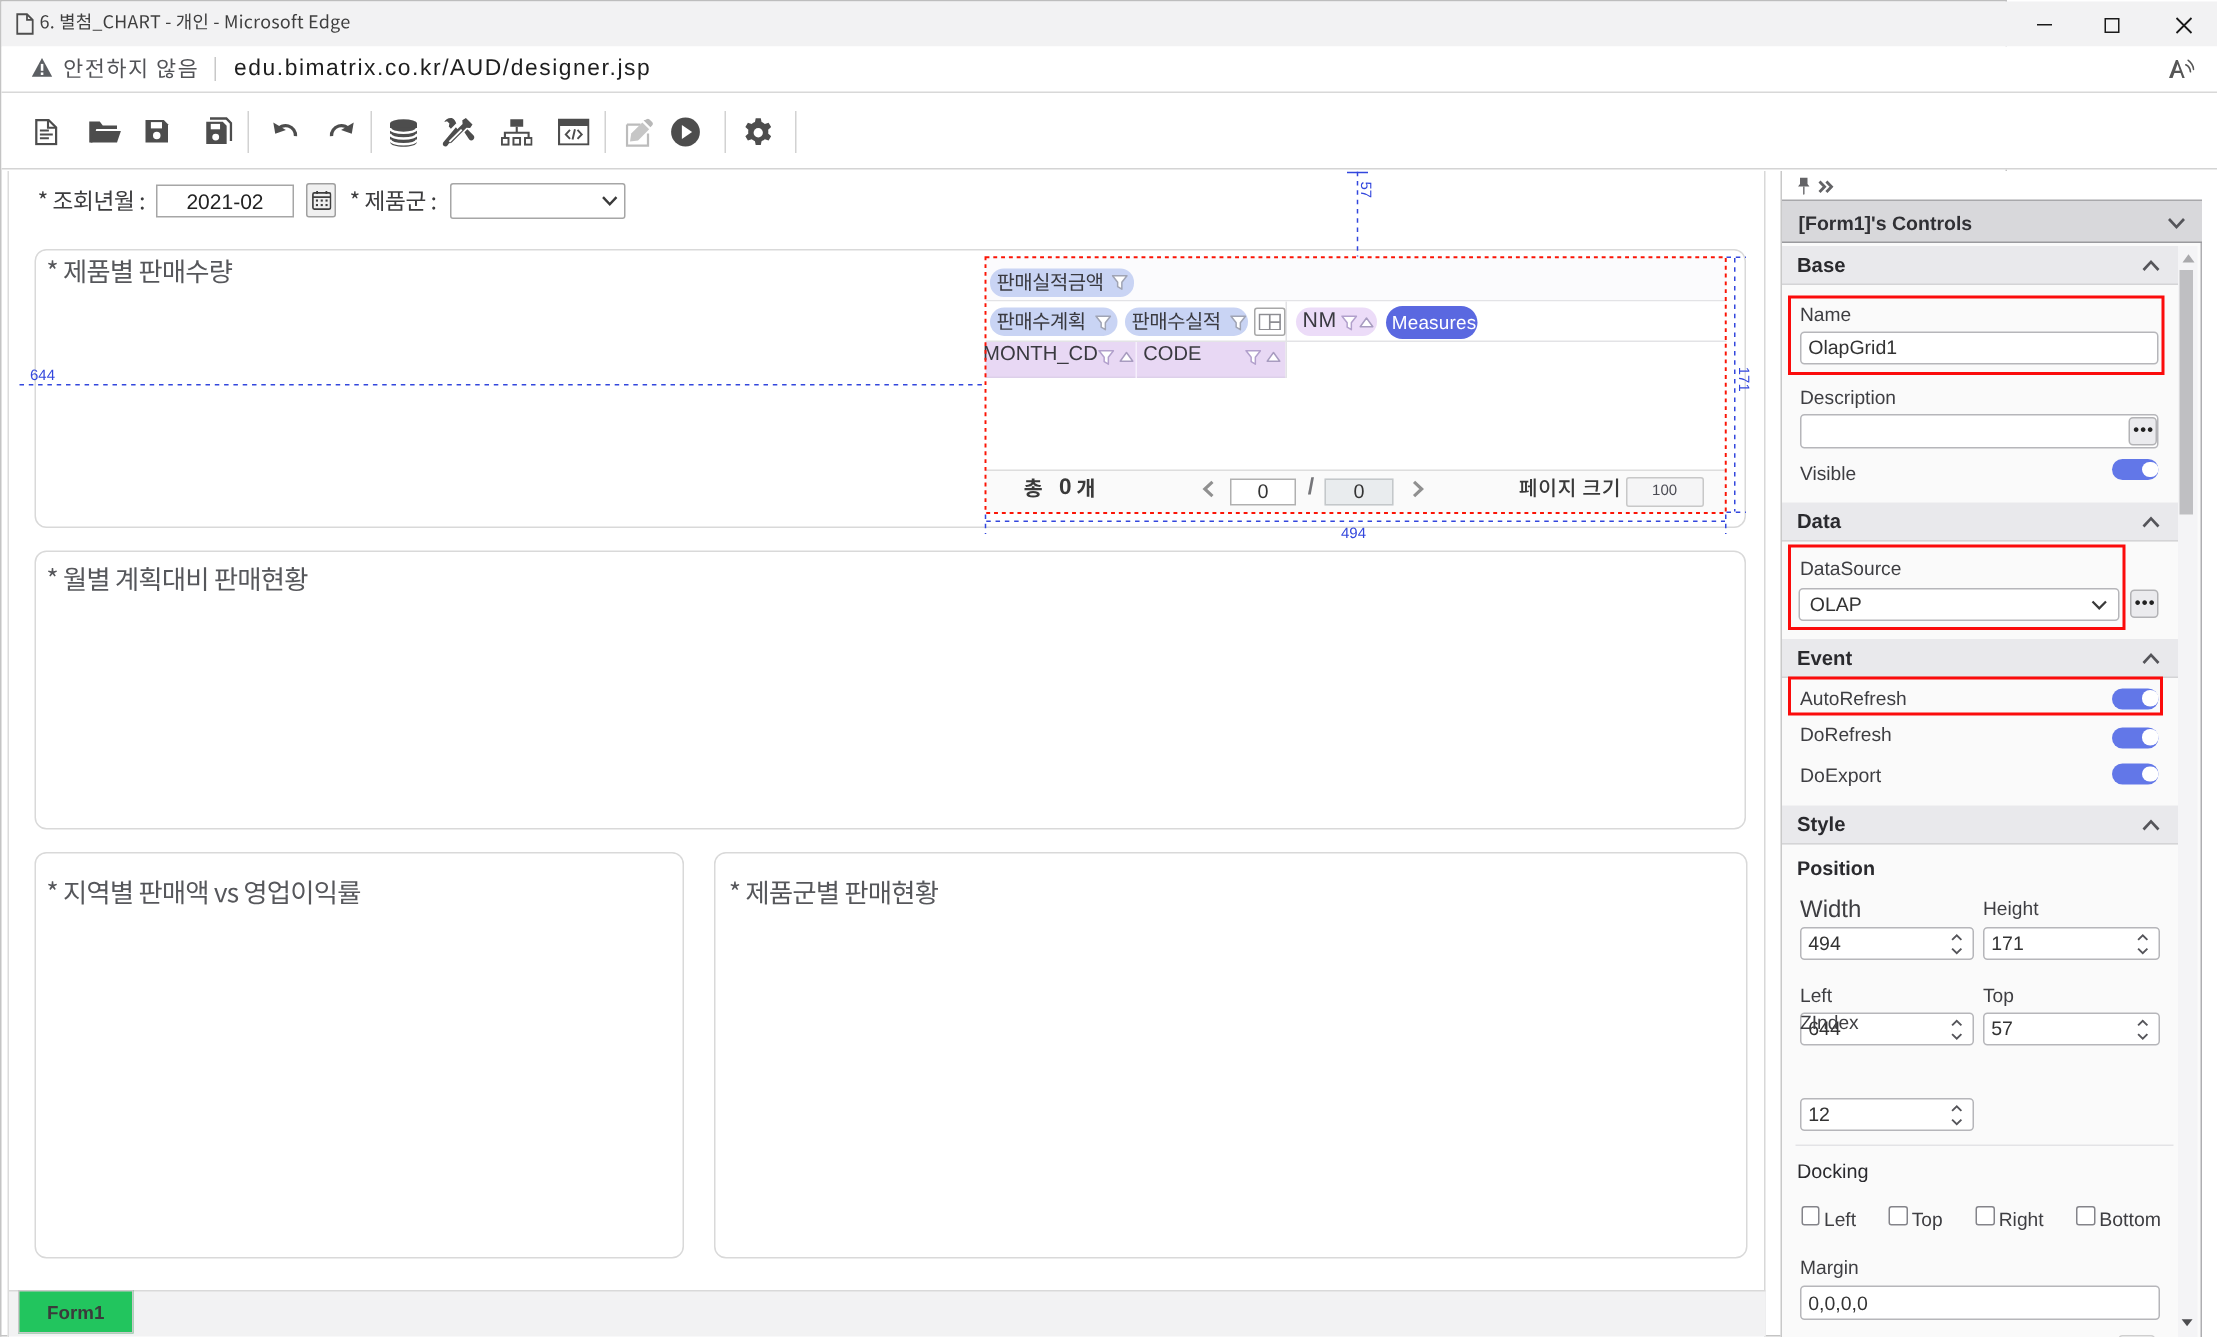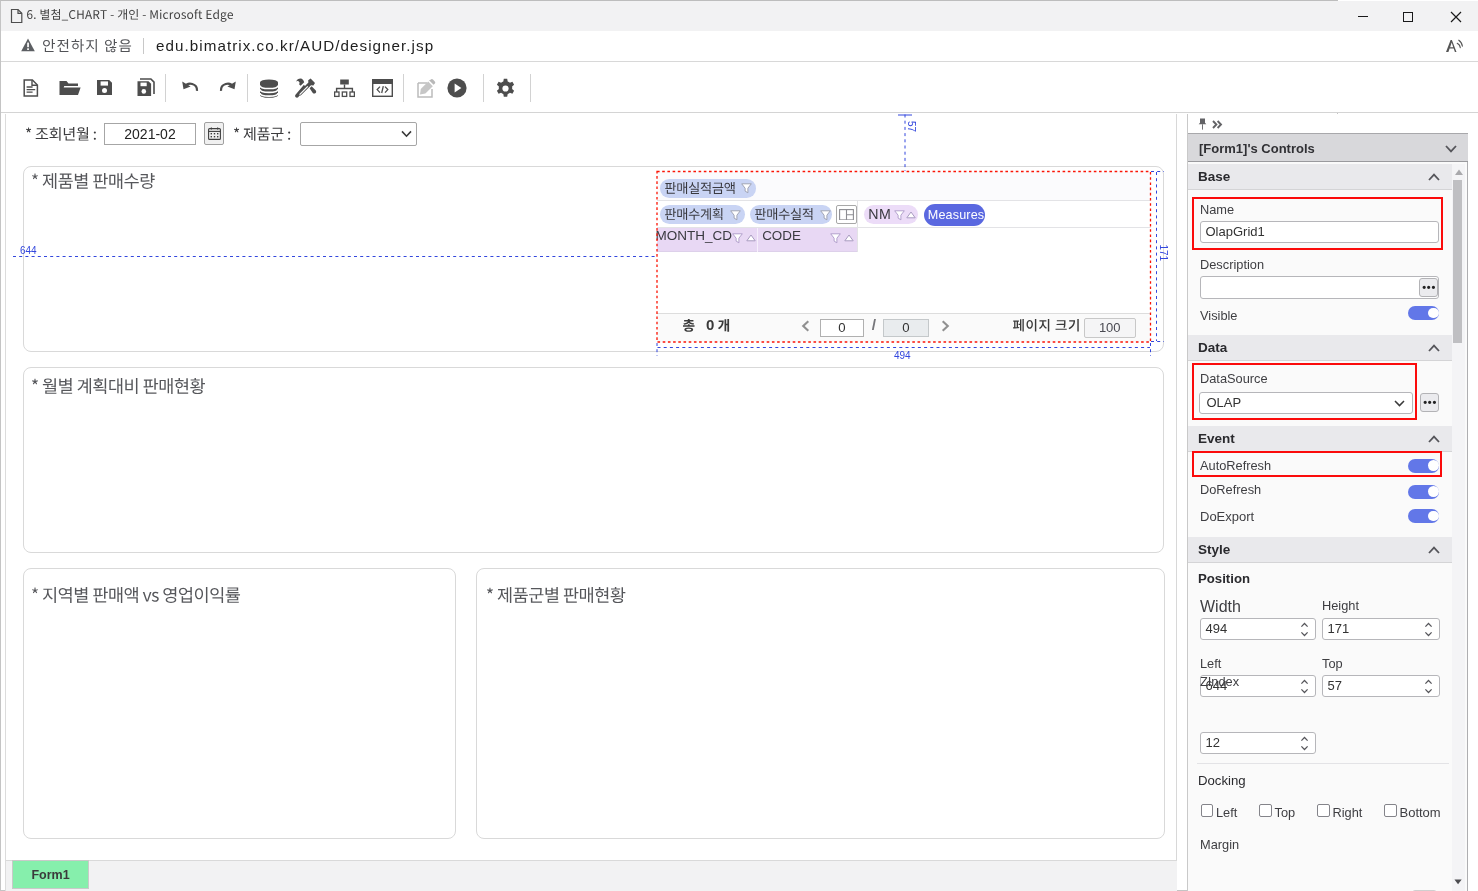--- a/index.html
+++ b/index.html
@@ -276,21 +276,21 @@
 <svg class="a" style="left:940px;top:318.5px" width="9" height="12" viewBox="0 0 9 12">
       <path d="M1.7 1.2 L6.8 6 L1.7 10.8" fill="none" stroke="#909090" stroke-width="2.1"></path>
     </svg>
 <div style="position:absolute;left:1011.5px;top:318px;width:66px;height:12px">
       <svg width="65.7" height="12.5" viewBox="0 0 65.7 12.5" style="position:absolute;left:0;top:0;overflow:visible">
         <g transform="translate(-0.50 11.32) scale(0.013600 -0.013600)">
           <path fill="#3a3a3a" d="M731.7 831.1H831.9V-82.7H731.7ZM445.2 490.2H583.8V398H445.2ZM552.8 811.3H651.4V-36.8H552.8ZM53.8 721.2H470.1V636.9H53.8ZM48.3 134.4 36.7 221.3Q80.6 221.3 136.5 222Q192.4 222.7 253.7 225.2Q315 227.7 375.1 232Q435.1 236.3 487.2 243.3L494.2 167Q423.5 152.6 341.7 145.5Q259.9 138.4 183.3 136.4Q106.6 134.4 48.3 134.4ZM120.1 667.1H215.3V198H120.1ZM307.4 667.1H402.6V198H307.4ZM1646.3 832.2H1751.1V-83.8H1646.3ZM1264.7 764.5Q1333.2 764.5 1386.5 725Q1439.7 685.5 1470 613.2Q1500.3 541 1500.3 442.7Q1500.3 343.8 1470 271.3Q1439.7 198.8 1386.5 159.2Q1333.2 119.7 1264.7 119.7Q1196.7 119.7 1143.2 159.2Q1089.7 198.8 1059.4 271.3Q1029.1 343.8 1029.1 442.7Q1029.1 541 1059.4 613.2Q1089.7 685.5 1143.2 725Q1196.7 764.5 1264.7 764.5ZM1264.7 669.9Q1224.7 669.9 1194.4 642.8Q1164.1 615.7 1147.1 564.8Q1130 514 1130 442.7Q1130 371.4 1147.1 320Q1164.1 268.7 1194.4 241.3Q1224.7 213.9 1264.7 213.9Q1304.7 213.9 1335 241.3Q1365.3 268.7 1382.4 320Q1399.4 371.4 1399.4 442.7Q1399.4 514 1382.4 564.8Q1365.3 615.7 1335 642.8Q1304.7 669.9 1264.7 669.9ZM2184.2 694.6H2268.7V566.6Q2268.7 491.3 2250.3 418.5Q2231.9 345.6 2197.6 281.6Q2163.3 217.7 2115.5 168.7Q2067.7 119.8 2008.9 91.3L1948.7 174.3Q2001.5 199.2 2045 241.3Q2088.5 283.3 2119.6 336.6Q2150.7 390 2167.4 449Q2184.2 508.1 2184.2 566.6ZM2206.3 694.6H2290.1V566.6Q2290.1 510.3 2306.9 454Q2323.7 397.8 2354.9 347.9Q2386.1 298 2429.3 258.9Q2472.5 219.9 2526.2 197L2468.3 114Q2408.6 140.9 2360.3 187Q2312.1 233 2277.6 293.5Q2243.1 354 2224.7 423.5Q2206.3 493.1 2206.3 566.6ZM1981.3 740.7H2493V653.6H1981.3ZM2599.4 831.1H2704.2V-82.7H2599.4ZM3259.4 744.4H3837.4V659.5H3259.4ZM3163.5 122.4H3989.6V35.8H3163.5ZM3793.3 744.4H3896V635Q3896 568.3 3894.2 500.9Q3892.4 433.6 3884.3 356.8Q3876.1 280.1 3855.7 183.8L3751.7 193.4Q3772.5 283.4 3781.1 358.8Q3789.8 434.2 3791.5 502.1Q3793.3 570 3793.3 635ZM3816.4 492.8V414.8L3248.2 385.2L3234.1 470.6ZM4766.3 831.7H4871.1V-82.1H4766.3ZM4497.6 734.9H4601.2Q4601.2 633.2 4579.2 539.9Q4557.1 446.6 4507.9 363.3Q4458.8 280.1 4377.9 209.1Q4297.1 138.1 4179.1 81L4123.7 164.4Q4256 228.1 4338.5 310Q4420.9 392 4459.2 493.6Q4497.6 595.2 4497.6 716.8ZM4168.9 734.9H4544.8V650.6H4168.9Z"></path>
         </g>
       </svg>
     </div>
-<div class="a" style="left:1082.5px;top:316.5px;width:52.5px;height:20px;border:1px solid #c8c8c8;border-radius:2px;background:#f5f5f6;font-size:13px;color:#4a4a52;text-align:center;line-height:18px">100</div>
+<div class="a" style="left:1082.5px;top:316.5px;width:52.5px;height:20px;border:1px solid #c8c8c8;border-radius:2px;background:#f5f5f6;font-size:10px;color:#4a4a52;text-align:center;line-height:18px">100</div>
 <svg class="a" style="left:0;top:0" width="1478" height="891" viewBox="0 0 1478 891">
 <g fill="none" stroke="#fb1506" stroke-width="1.3" stroke-dasharray="2.6 2.6">
 <rect x="656" y="170.5" width="493.5" height="170.5"></rect>
       </g>
 <g fill="none" stroke="#3347dd" stroke-width="1" stroke-dasharray="3 3.2">
 <path d="M904 113.5 V170"></path>
 <path d="M897 114 h14" stroke-dasharray="none"></path>
 <path d="M12 255.5 H655"></path>
 <path d="M656 342 V355"></path>
         <path d="M1149.5 342 V355"></path>
@@ -300,21 +300,21 @@
 <path d="M1155.5 171 V340"></path>
 </g>
 <g fill="#3347dd" font-size="10px" font-family="Liberation Sans">
 <text x="19" y="252.5">644</text>
 <text x="893" y="357.5">494</text>
 <text x="906.5" y="120" transform="rotate(90 906.5 120)">57</text>
 <text x="1158.5" y="243.5" transform="rotate(90 1158.5 243.5)">171</text>
 </g>
     </svg>
 <div class="a" style="left:5px;top:859px;width:1171px;height:31px;background:#f2f2f3;border-top:1px solid #d9d9d9"></div>
-<div class="a" style="left:11px;top:859px;width:77px;height:29px;background:#86efac;border:1px solid #c9c9c9;font-size:12.5px;font-weight:bold;color:#3b3b3b;text-align:center;line-height:28px">Form1</div>
+<div class="a" style="left:11px;top:859px;width:77px;height:29px;background:#22c55e;border:1px solid #c9c9c9;font-size:12.5px;font-weight:bold;color:#3b3b3b;text-align:center;line-height:28px">Form1</div>
 <div class="a" style="left:1186px;top:113px;width:281px;height:778px;background:#fafafa;border-left:1px solid #c9c9c9;border-right:1px solid #aeaeb1"></div>
 <div class="a" style="left:1187px;top:113px;width:280px;height:20px;background:#fff;border-bottom:1px solid #a8a8ab"></div>
 <svg class="a ic" style="left:1197px;top:117px" width="9" height="12" viewBox="0 0 9 12">
 <path d="M2 0.5 h5 v4.2 l1.3 1.6 H0.7 L2 4.7 Z" fill="#636366"></path>
 <path d="M4.1 6.3 h0.9 v5 l-0.45 0.7 -0.45-0.7 Z" fill="#636366"></path>
     </svg>
 <svg class="a ic" style="left:1211px;top:119px" width="11" height="9" viewBox="0 0 11 9">
 <path d="M1 1 L4.4 4.5 L1 8 M5.6 1 L9 4.5 L5.6 8" fill="none" stroke="#636366" stroke-width="1.9"></path>
     </svg>
 <div class="a" style="left:1187px;top:133px;width:280px;height:28px;background:#d8d8db;border-bottom:1px solid #9a9a9e"></div>
@@ -400,20 +400,21 @@
 <div class="a" style="left:1197px;top:772px;font-weight:normal;font-size:13.2px;color:#2a2a2e">Docking</div>
 <div class="a" style="left:1199.5px;top:803px;width:12.5px;height:12.5px;border:1px solid #84848a;border-radius:2px;background:#fff"></div>
 <div class="a" style="left:1215px;top:803.5px;font-size:12.8px;color:#3e3e42">Left</div>
 <div class="a" style="left:1258px;top:803px;width:12.5px;height:12.5px;border:1px solid #84848a;border-radius:2px;background:#fff"></div>
 <div class="a" style="left:1273.5px;top:803.5px;font-size:12.8px;color:#3e3e42">Top</div>
 <div class="a" style="left:1316px;top:803px;width:12.5px;height:12.5px;border:1px solid #84848a;border-radius:2px;background:#fff"></div>
 <div class="a" style="left:1331.5px;top:803.5px;font-size:12.8px;color:#3e3e42">Right</div>
 <div class="a" style="left:1383px;top:803px;width:12.5px;height:12.5px;border:1px solid #84848a;border-radius:2px;background:#fff"></div>
 <div class="a" style="left:1398.5px;top:803.5px;font-size:13px;color:#3e3e42">Bottom</div>
 <div class="a" style="left:1199px;top:836px;font-size:12.8px;color:#3e3e42">Margin</div>
+<div class="a" style="left:1199px;top:855.5px;width:240px;height:23px;border:1px solid #b6b6ba;border-radius:3px;background:#fff;font-size:13px;color:#333;line-height:21px;padding-left:4.5px">0,0,0,0</div>
 <div class="a" style="left:1411px;top:888.8px;width:25px;height:6px;border:1px solid #cfcfcf;border-radius:4px;background:#fff"></div>
 <div class="a" style="left:1451px;top:163px;width:13px;height:728px;background:#f4f4f6"></div>
 <svg class="a" style="left:1452.5px;top:167px" width="10" height="9" viewBox="0 0 10 9">
       <path d="M5 1.5 L9 7 H1 Z" fill="#a9a9ac"></path>
     </svg>
 <div class="a" style="left:1451.5px;top:179px;width:9.5px;height:163px;background:#bfbfc2"></div>
 <svg class="a" style="left:1453px;top:877px" width="9" height="8" viewBox="0 0 10 9">
       <path d="M4.5 7 L8.6 1.6 H0.4 Z" fill="#4d4d50"></path>
     </svg>
 </div>

